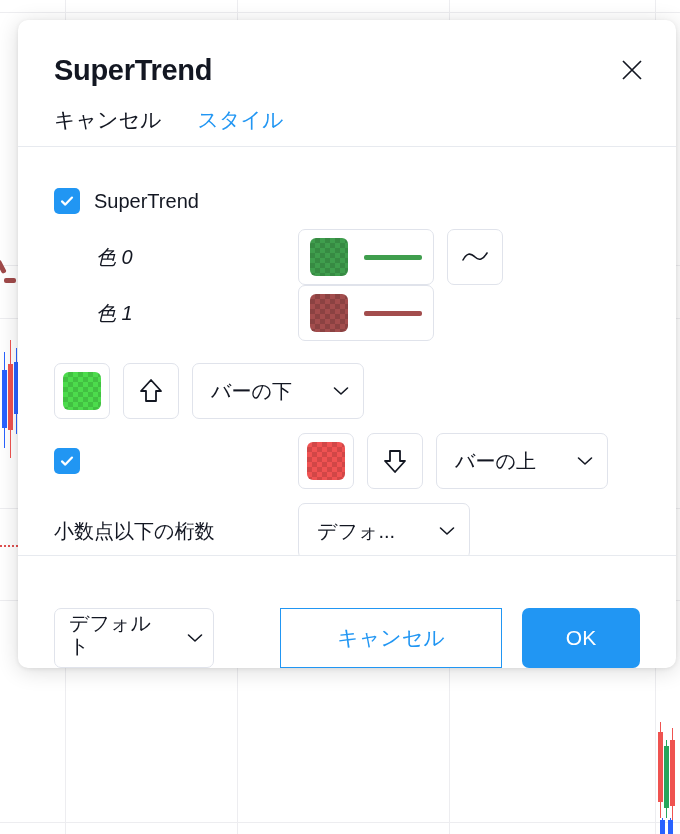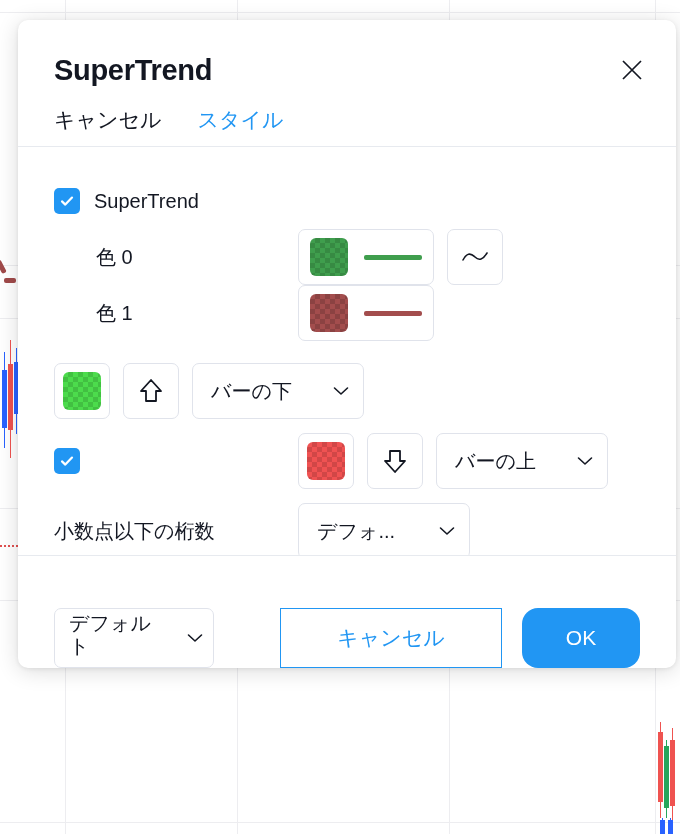--- a/index.html
+++ b/index.html
@@ -131,21 +131,21 @@
     display: flex;
     align-items: center;
     gap: 14px;
     flex: 0 0 auto;
   }
   .row-label {
     font-size: 20px;
     color: #131722;
     white-space: nowrap;
   }
-  .row-label.indent { padding-left: 42px; }
+  .row-label.indent { padding-left: 42px; font-style: italic; }
   .row-label.plain { color: #131722; text-align: center; }
 
   
   .checkbox {
     width: 26px;
     height: 26px;
     border-radius: 5px;
     background: #2196f3;
     flex: 0 0 auto;
     display: flex;
@@ -276,21 +276,21 @@
     background: #fff;
     color: #2196f3;
     font-size: 21px;
     font-family: inherit;
     cursor: pointer;
   }
   #ok-button {
     width: 118px;
     height: 60px;
     border: none;
-    border-radius: 16px;
+    border-radius: 7px;
     background: #2196f3;
     color: #fff;
     font-size: 21px;
     font-family: inherit;
     cursor: pointer;
   }
 </style>
 </head>
 <body>
 

